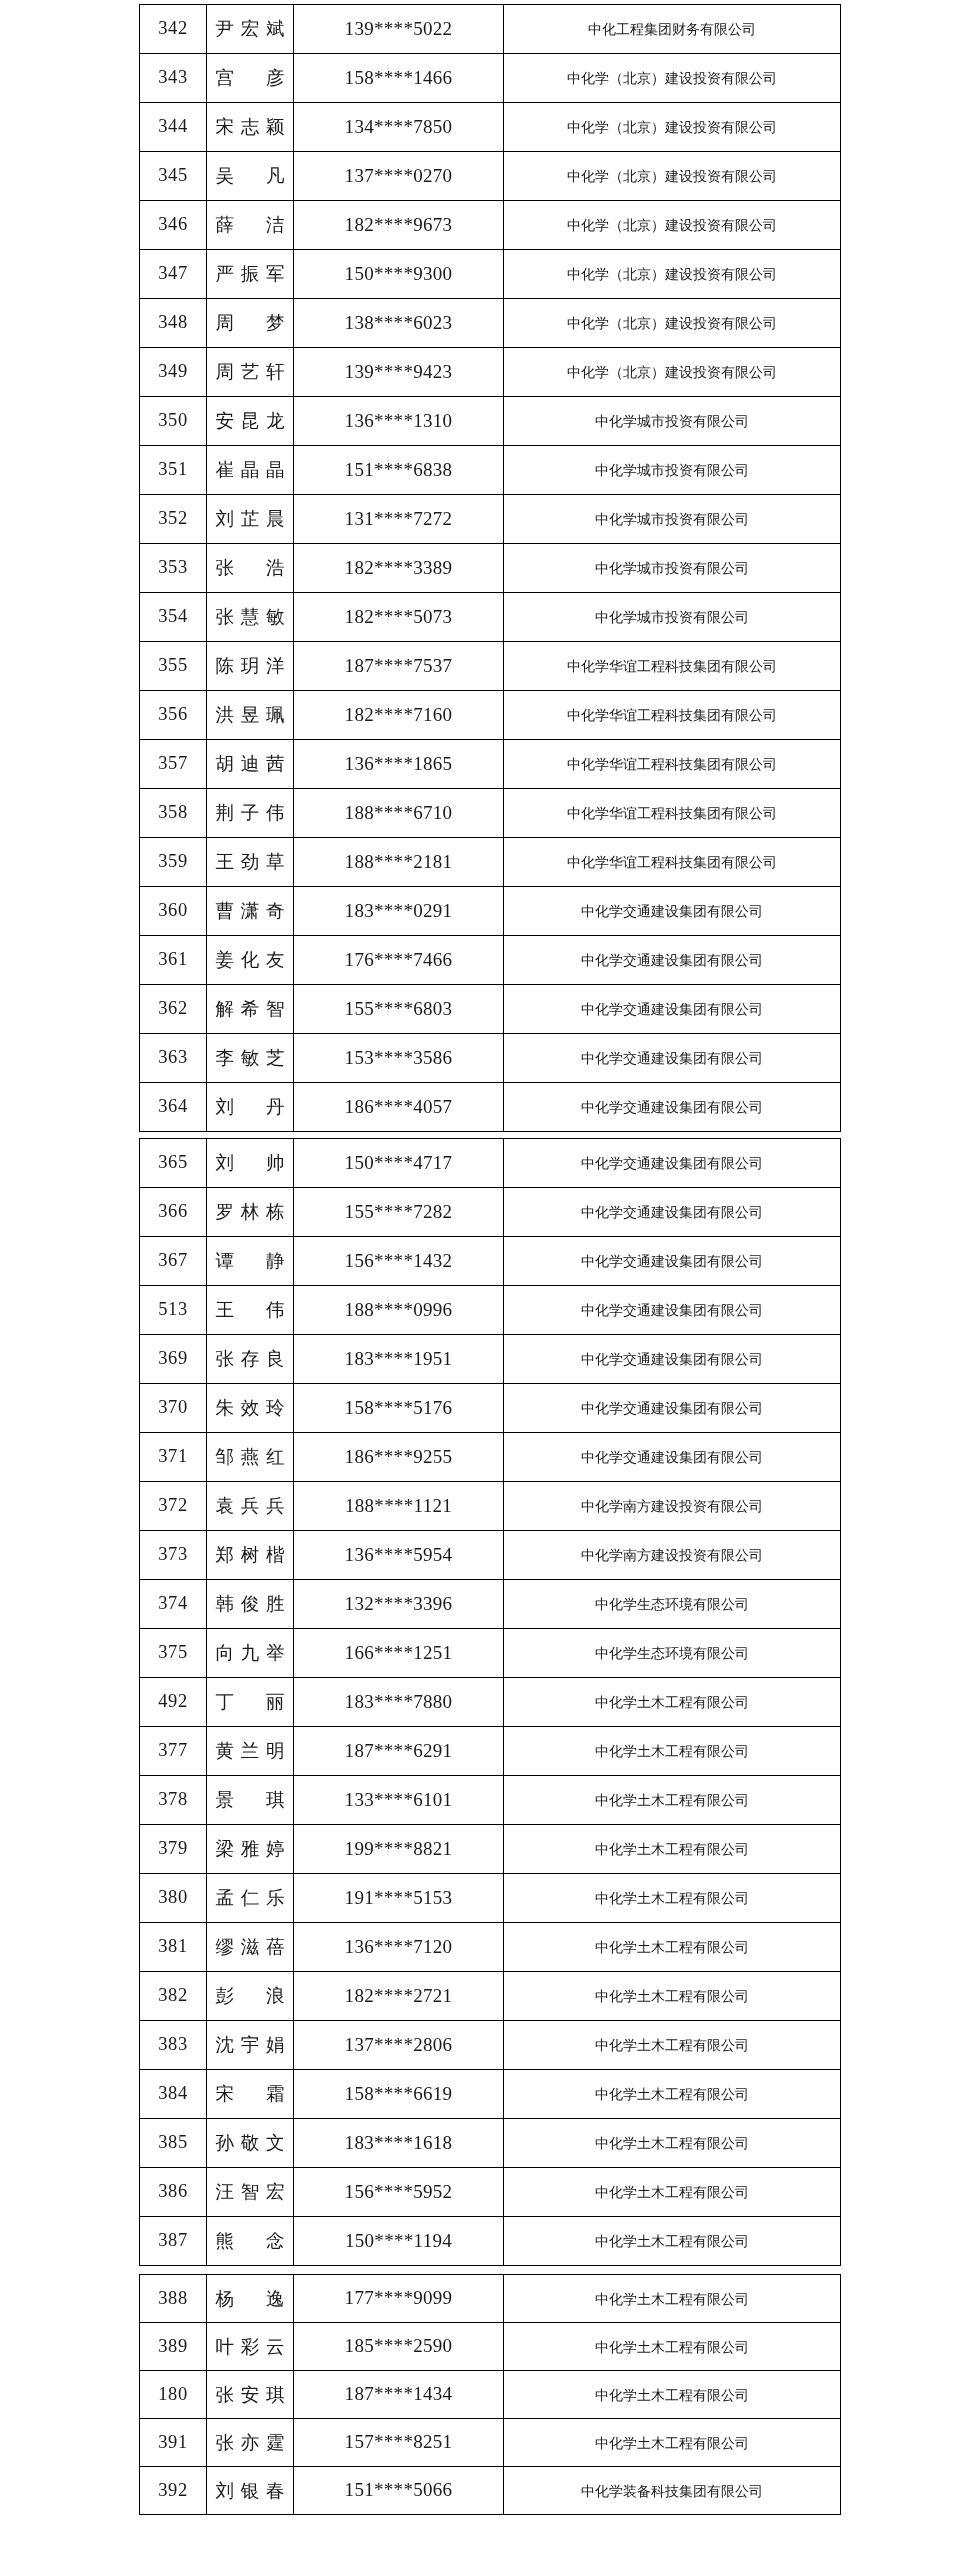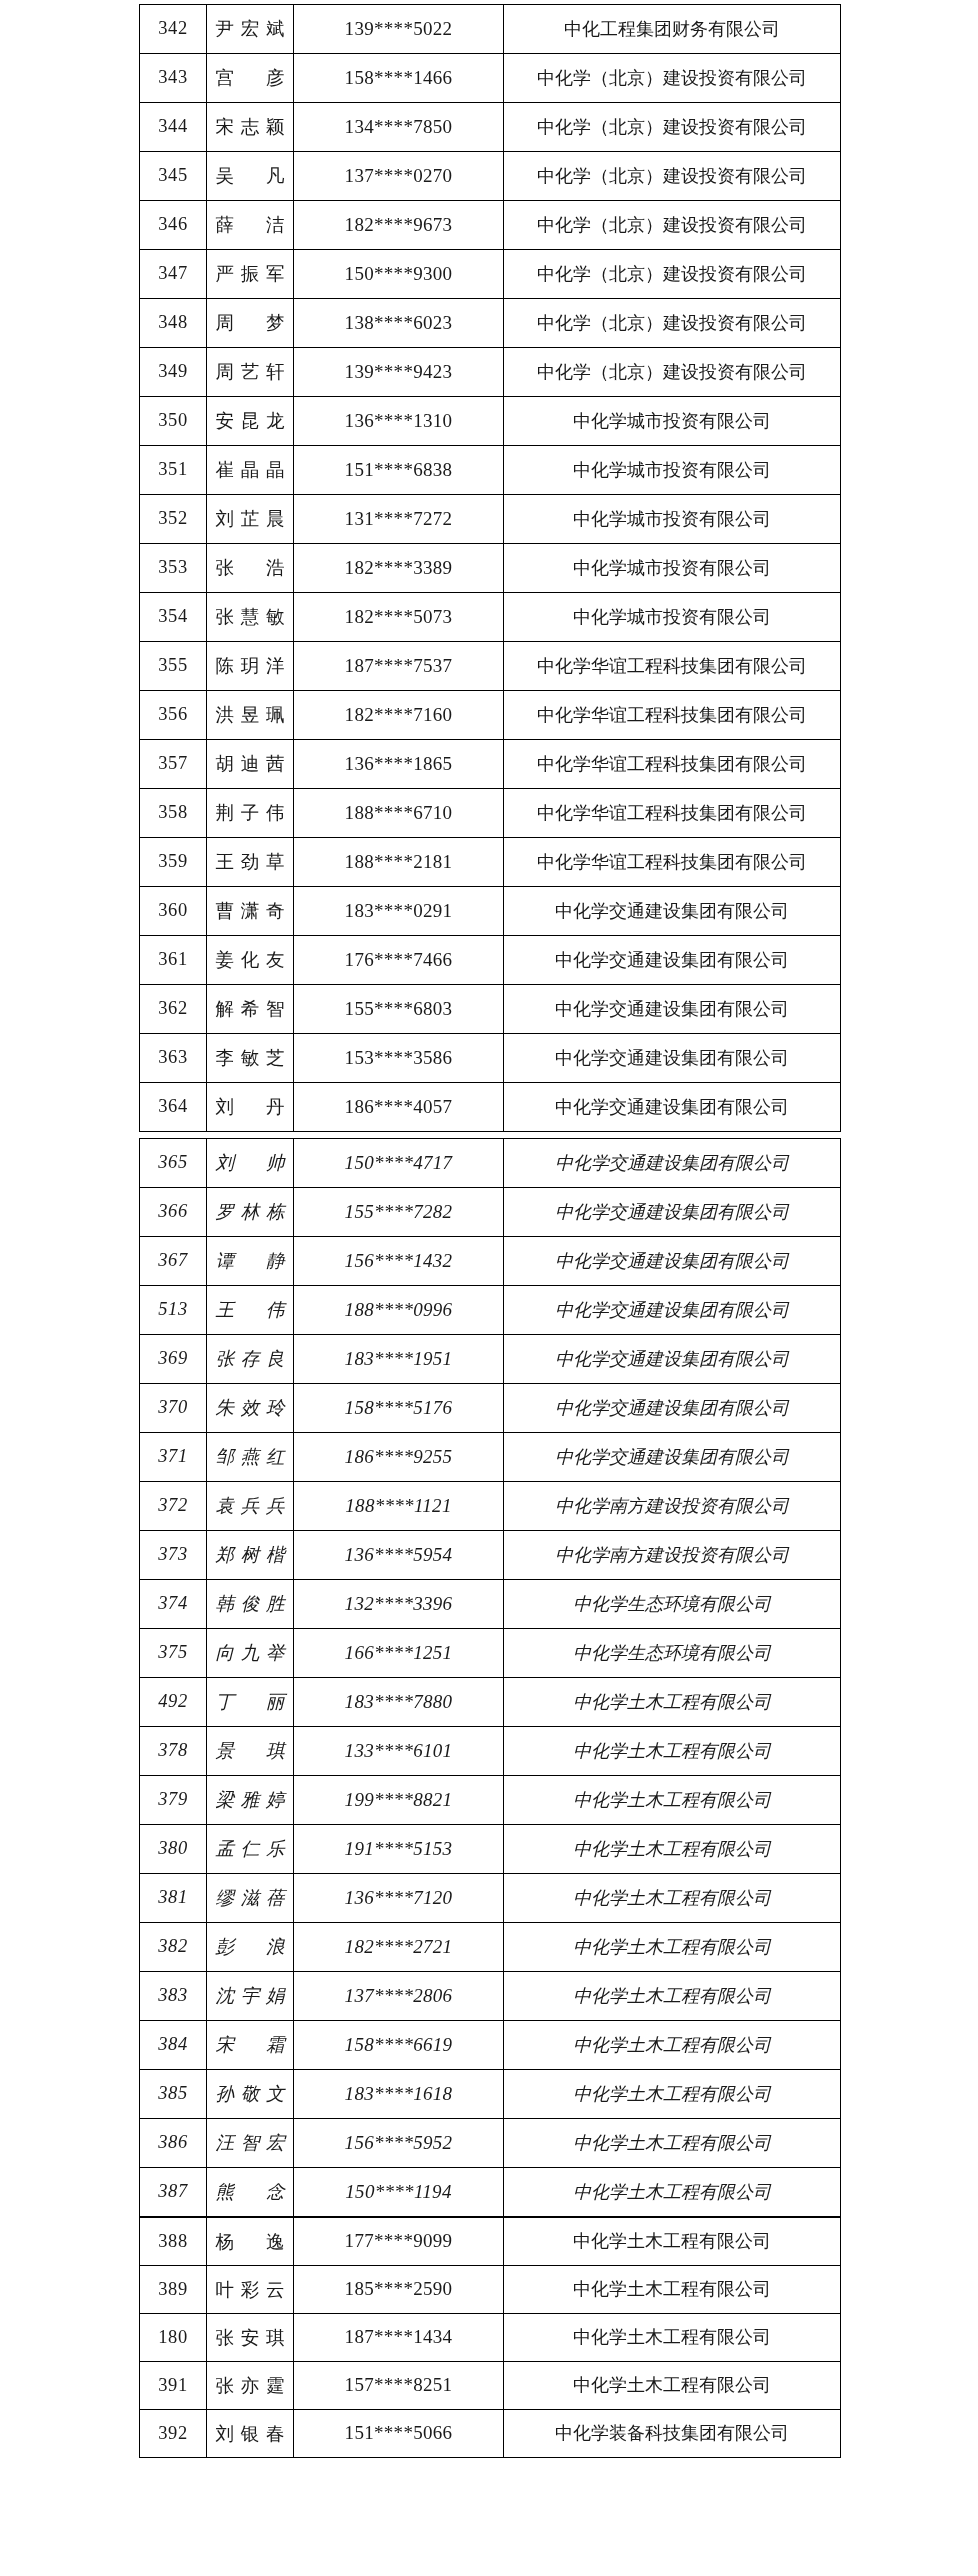--- a/index.html
+++ b/index.html
@@ -20,21 +20,21 @@
     top: 3.7px;
     width: 701px;
   }
   table.roster {
     border-collapse: collapse;
     table-layout: fixed;
     width: 701px;
     padding-left: 20px;
   }
   table.page-a { margin-bottom: 6.2px; }
-  table.page-b { margin-bottom: 0; font-style: italic; }
+  table.page-b { margin-bottom: 8px; }
   col.c-no    { width: 67px; }
   col.c-name  { width: 87px; }
   col.c-phone { width: 210px; }
   col.c-co    { width: 337px; }
   td {
     border: 1.2px solid #000000;
     height: 48px;
     padding: 0;
     text-align: center;
     vertical-align: middle;
@@ -52,21 +52,21 @@
     width: 69px;
     text-align: justify;
     text-align-last: justify;
     font-size: 18.5px;
   }
   .td-phone span {
     font-size: 19px;
     letter-spacing: 0.3px;
   }
   .td-co span {
-    font-size: 18px;
+    font-size: 14px;
   }
 </style>
 </head>
 <body>
 
 <div class="doc">
   <div class="tables-wrap">
 
     <table class="roster page-a">
       <colgroup>
@@ -572,20 +572,34 @@
     </td>
     <td class="td-phone">
       <span>183****7880</span>
     </td>
     <td class="td-co">
       <span>中化学土木工程有限公司</span>
     </td>
   </tr>
           <tr>
     <td class="td-no">
+      <span>377</span>
+    </td>
+    <td class="td-name">
+      <span class="name-inner">黄兰明</span>
+    </td>
+    <td class="td-phone">
+      <span>187****6291</span>
+    </td>
+    <td class="td-co">
+      <span>中化学土木工程有限公司</span>
+    </td>
+  </tr>
+          <tr>
+    <td class="td-no">
       <span>378</span>
     </td>
     <td class="td-name">
       <span class="name-inner">景琪</span>
     </td>
     <td class="td-phone">
       <span>133****6101</span>
     </td>
     <td class="td-co">
       <span>中化学土木工程有限公司</span>

